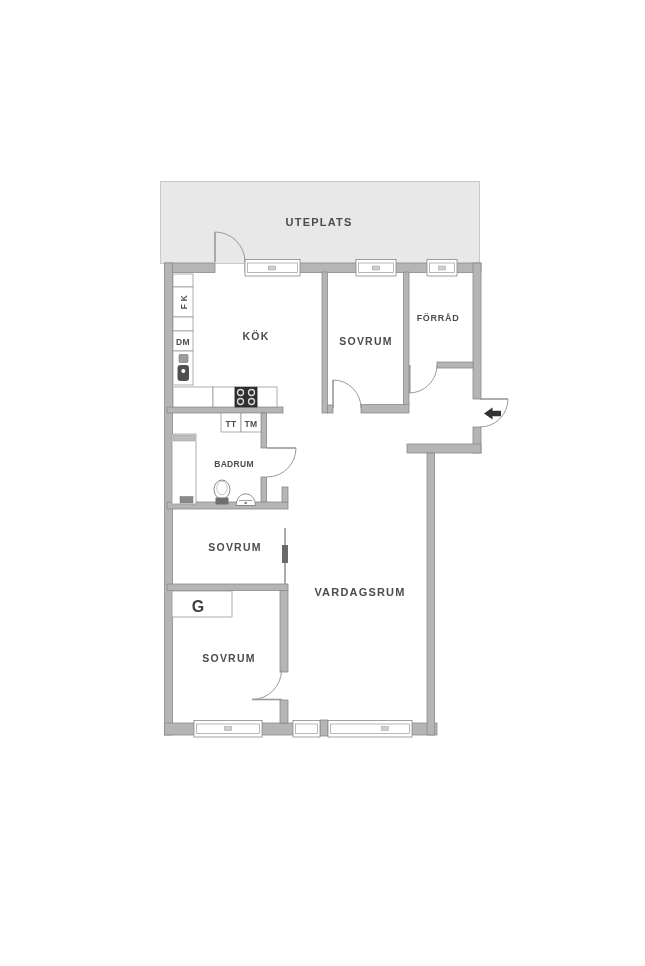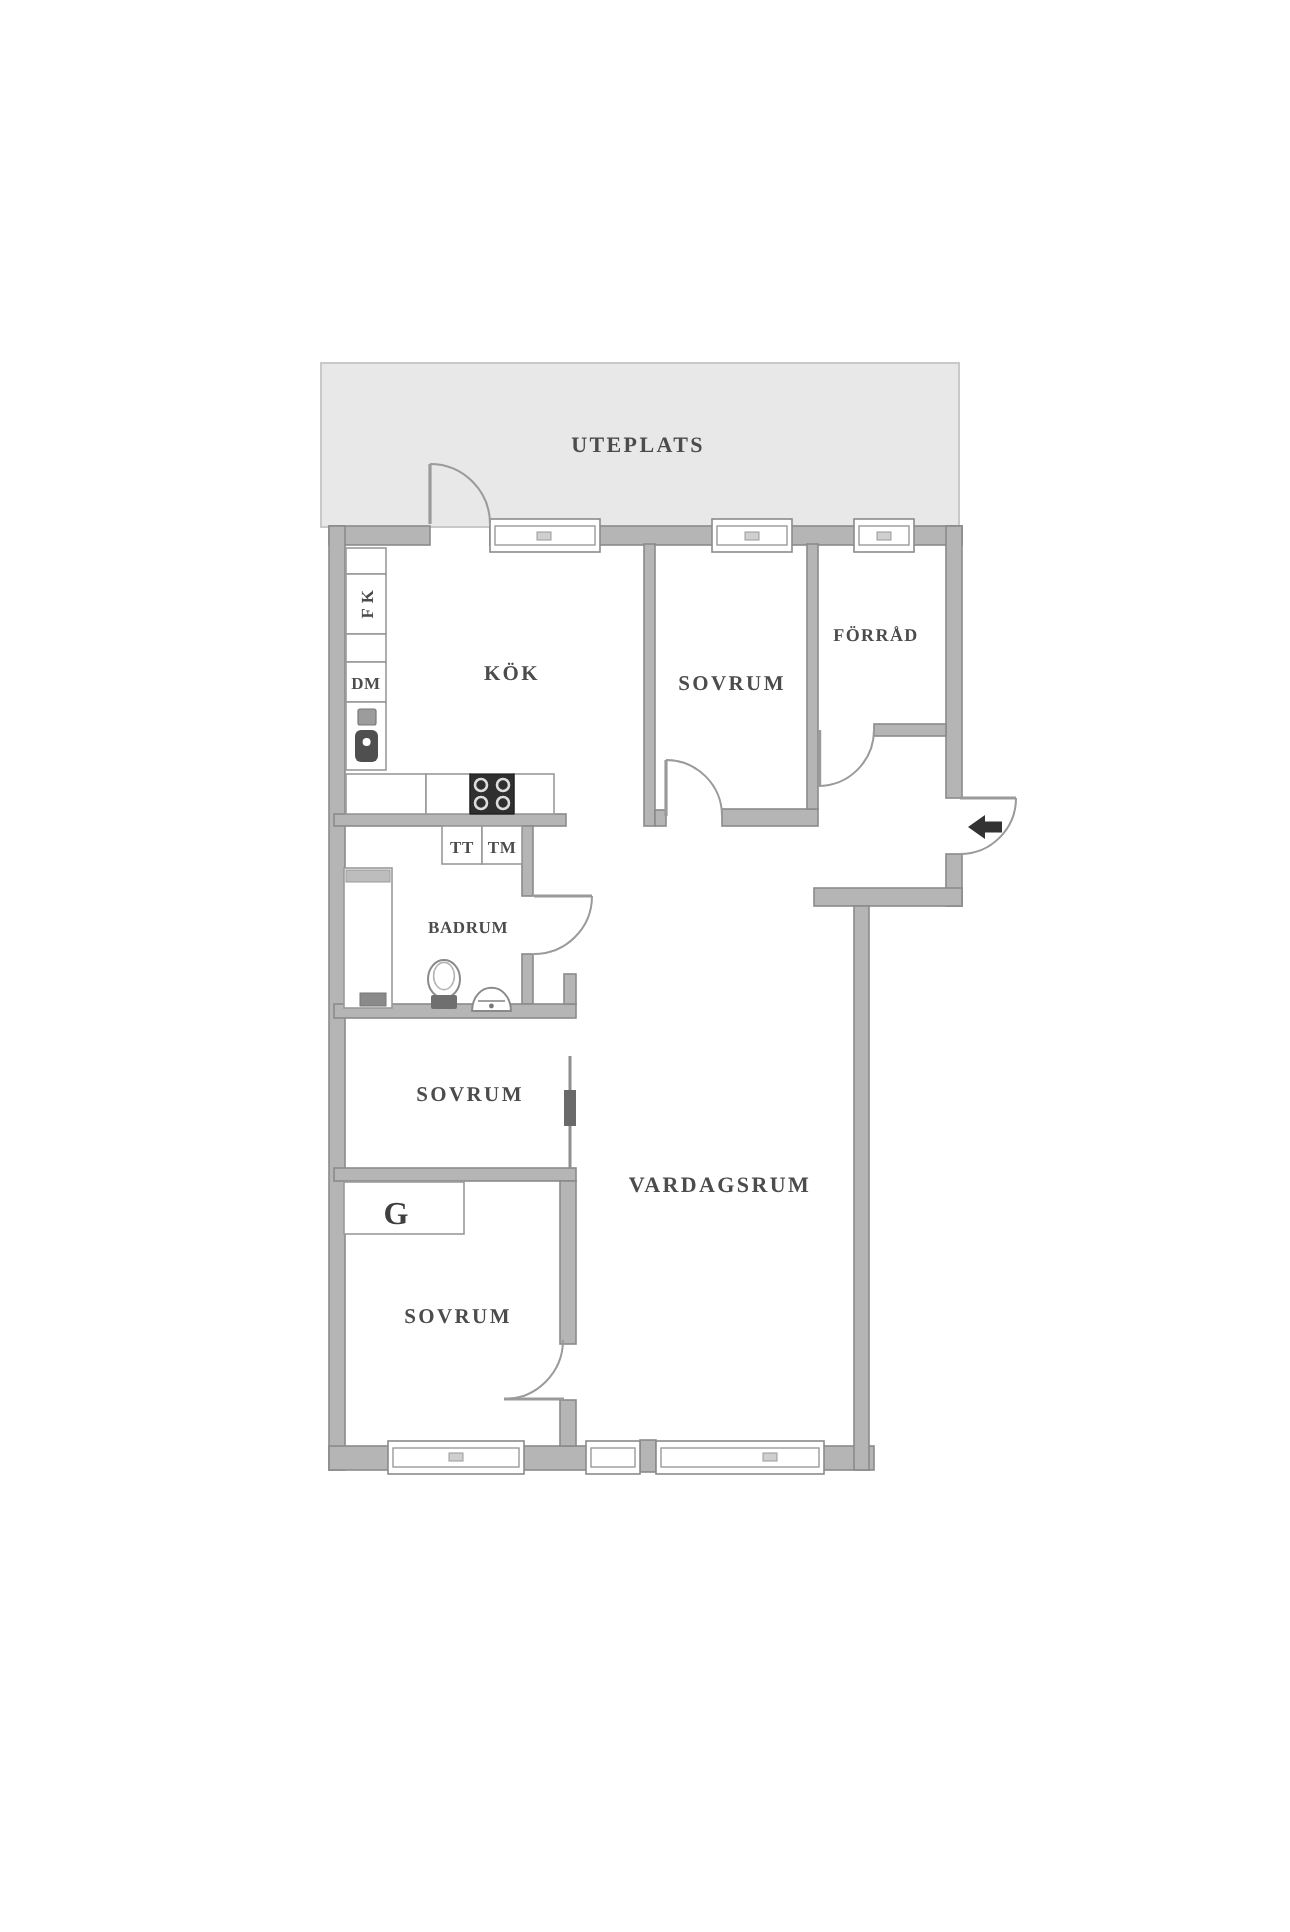--- a/index.html
+++ b/index.html
@@ -1,17 +1,17 @@
 <!DOCTYPE html>
 <html><head>
 <meta charset="utf-8">
 <style>
   html,body{margin:0;padding:0;background:#ffffff;}
   .page{position:relative;width:645px;height:966px;background:#ffffff;overflow:hidden;
-        font-family:Liberation Serif, serif;}
+        font-family:Liberation Sans, sans-serif;}
   svg{position:absolute;left:0;top:0;}
   text{fill:#4c4c4c;font-weight:600;}
   .room-label{font-size:10.5px;letter-spacing:1.2px;}
   .room-label-lg{font-size:11px;letter-spacing:1.2px;}
   .room-label-sm{font-size:9px;letter-spacing:.7px;}
   .mini-label{font-size:8.5px;letter-spacing:.3px;}
   .wardrobe-label{font-size:16px;font-weight:700;fill:#3f3f3f;}
   .wall{fill:#b5b5b5;stroke:#8b8b8b;stroke-width:.8;}
   .winbox{fill:#ffffff;stroke:#8b8b8b;stroke-width:.8;}
   .wininner{fill:none;stroke:#9a9a9a;stroke-width:.7;}

